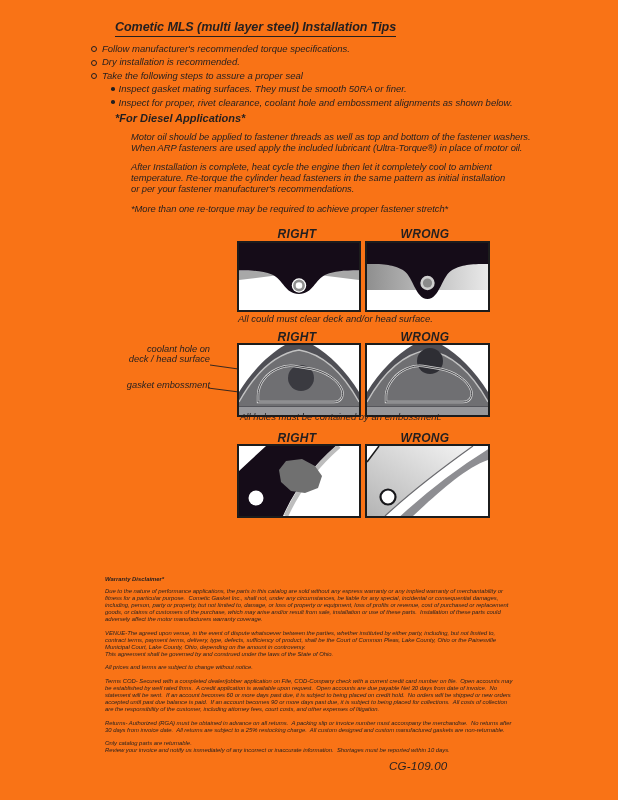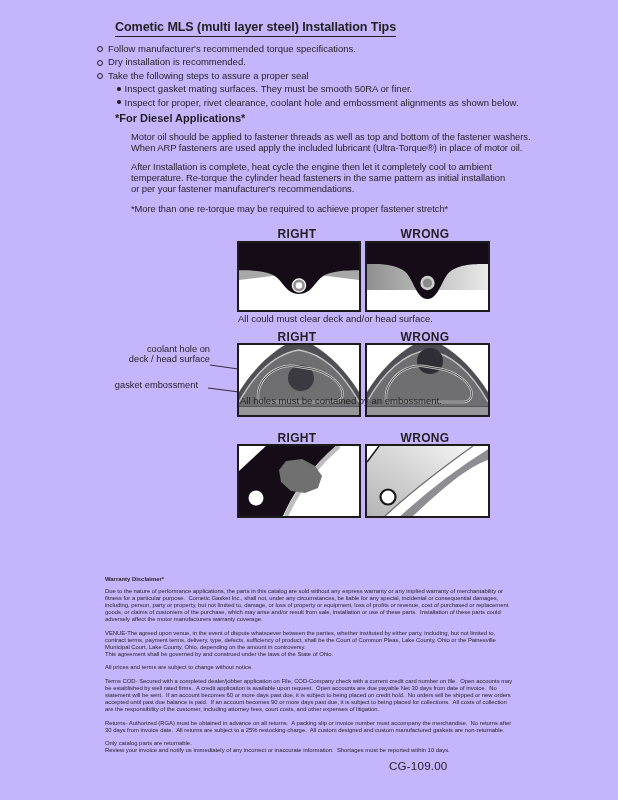--- a/index.html
+++ b/index.html
@@ -1,27 +1,27 @@
 <!DOCTYPE html>
 <html><head>
 <meta charset="utf-8">
 <style>
   html,body{margin:0;padding:0;background:#e8e8e8;}
-  .page{position:relative;width:618px;height:800px;background:#c4b5fd;margin:0 auto;
-        font-family:"Liberation Sans", sans-serif;color:#231f20;overflow:hidden;}
+  .page{position:relative;width:618px;height:800px;background:#f97316;margin:0 auto;
+        font-family:"Liberation Sans", sans-serif;color:#231f20;overflow:hidden;font-style:italic;}
   .abs{position:absolute;}
   .pre{white-space:pre-wrap;}
   h1,h2,p{margin:0;padding:0;font-weight:normal;}
 
   
   .title{left:115px;top:20px;font-size:12.6px;font-weight:bold;letter-spacing:-0.1px;
          border-bottom:1.6px solid #231f20;padding-bottom:2px;display:inline-block;}
 
   
-  .bullets{left:97px;top:42px;width:460px;font-size:9.5px;}
+  .bullets{left:91px;top:42px;width:460px;font-size:9.5px;}
   .b-row{display:flex;align-items:flex-start;line-height:13.4px;}
   .b-row.sub{padding-left:20px;}
   .o-marker{width:4px;height:4px;border:1px solid #231f20;border-radius:50%;
             margin:4.4px 5px 0 0;flex:0 0 auto;}
   .d-marker{width:3.6px;height:3.6px;background:#231f20;border-radius:50%;
             margin:4.8px 4px 0 0;flex:0 0 auto;}
 
   
   .diesel-h{left:115px;top:112px;font-size:11px;font-weight:bold;}
   .body{font-size:9.4px;line-height:10.9px;letter-spacing:-0.05px;margin-left:16px;}
@@ -35,24 +35,24 @@
   .cap{font-size:9.5px;line-height:11px;}
 
   .d1-r-lbl{left:237px;top:227px;} .d1-w-lbl{left:365px;top:227px;}
   .d1-r-pan{left:237px;top:241px;width:120px;height:67px;}
   .d1-w-pan{left:365px;top:241px;width:121px;height:67px;}
   .d1-cap{left:238px;top:313px;width:260px;}
 
   .d2-r-lbl{left:237px;top:330px;} .d2-w-lbl{left:365px;top:330px;}
   .d2-r-pan{left:237px;top:343px;width:120px;height:70px;}
   .d2-w-pan{left:365px;top:343px;width:121px;height:70px;}
-  .d2-cap{left:240px;top:395px;width:260px;}
+  .d2-cap{left:240px;top:411px;width:260px;}
   .callout{font-size:9.3px;line-height:10px;text-align:right;width:150px;}
   .co-hole{left:60px;top:344px;}
-  .co-emb{left:48px;top:380px;}
+  .co-emb{left:60px;top:380px;}
   .leaders{left:205px;top:355px;}
 
   .d3-r-lbl{left:237px;top:431px;} .d3-w-lbl{left:365px;top:431px;}
   .d3-r-pan{left:237px;top:444px;width:120px;height:70px;}
   .d3-w-pan{left:365px;top:444px;width:121px;height:70px;}
   .d3-cap{left:238px;top:517px;width:230px;}
 
   
   .fineblock{left:105px;top:576px;width:416px;}
   .fine-h{font-size:5.9px;font-weight:bold;margin-bottom:6px;}

